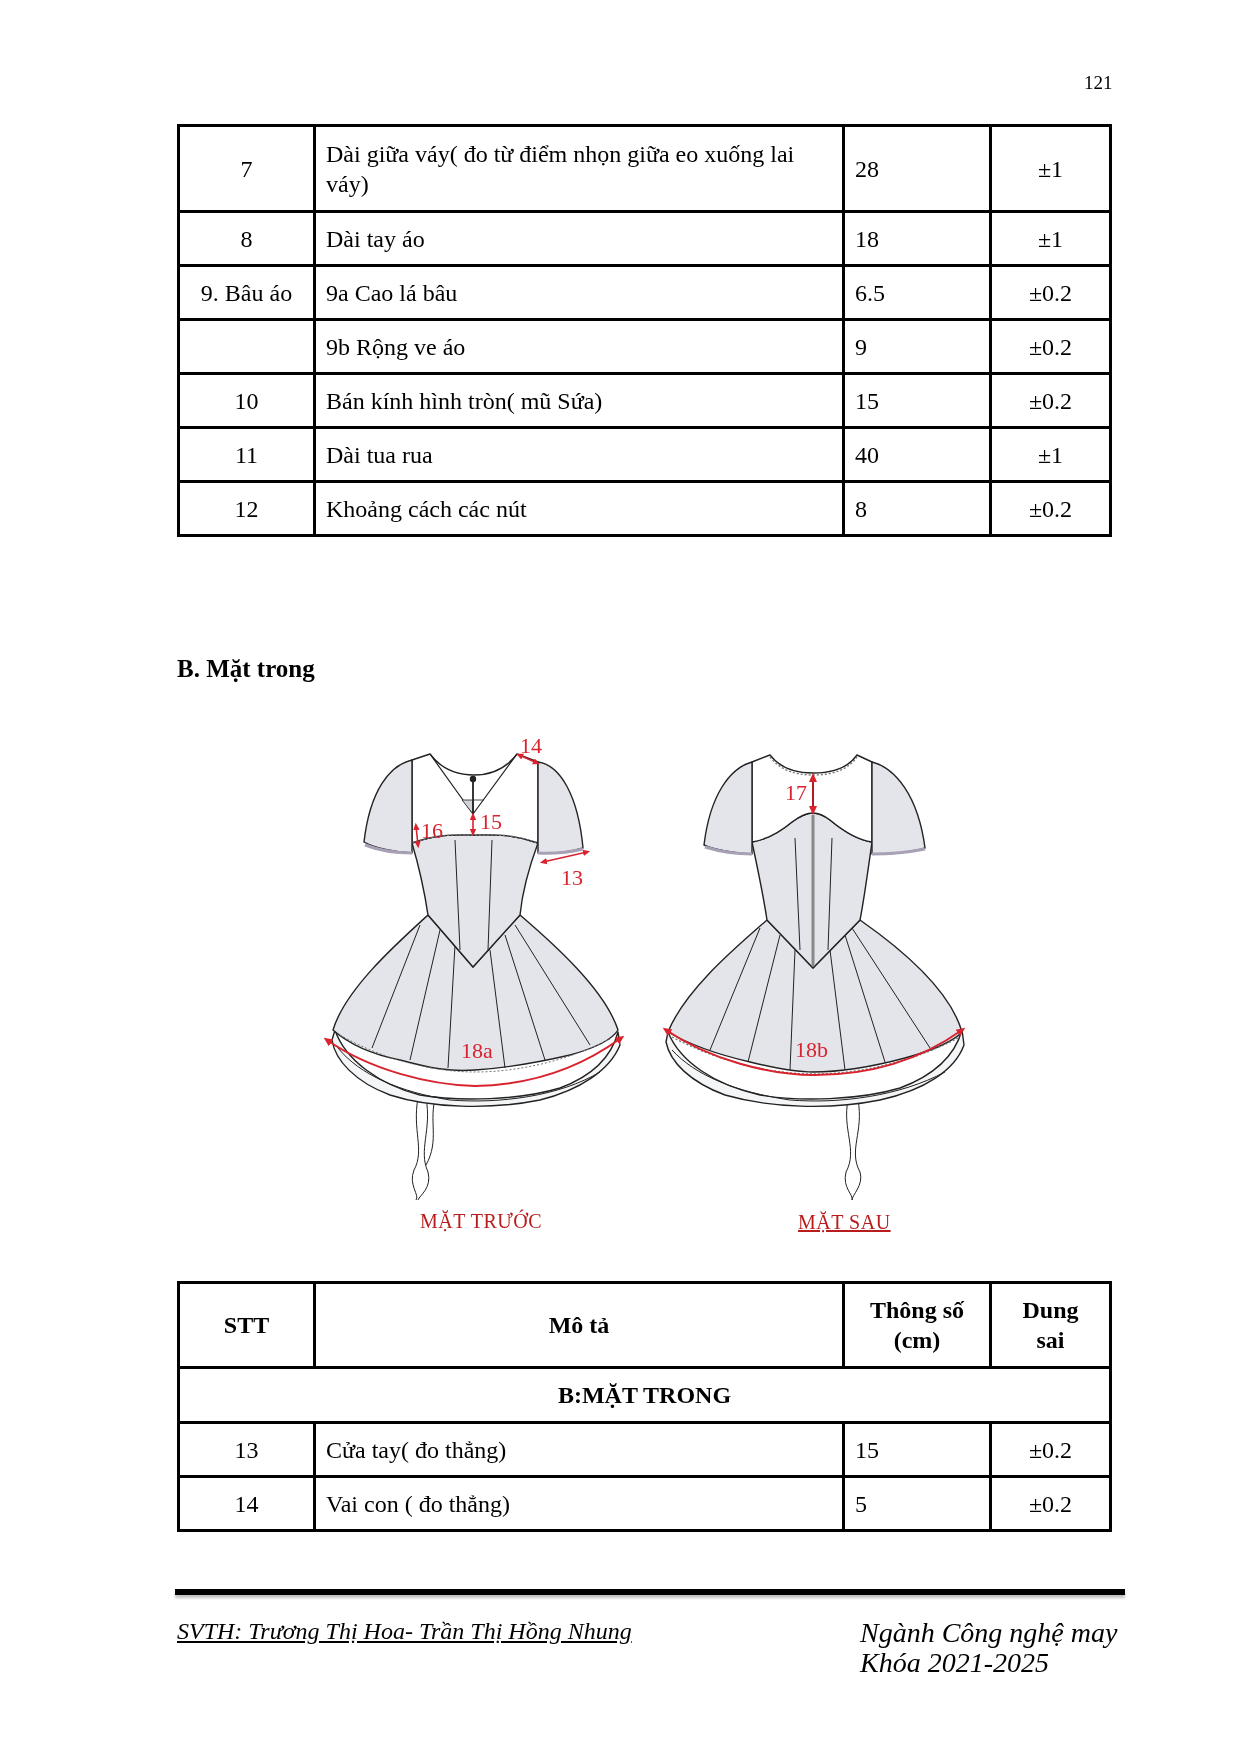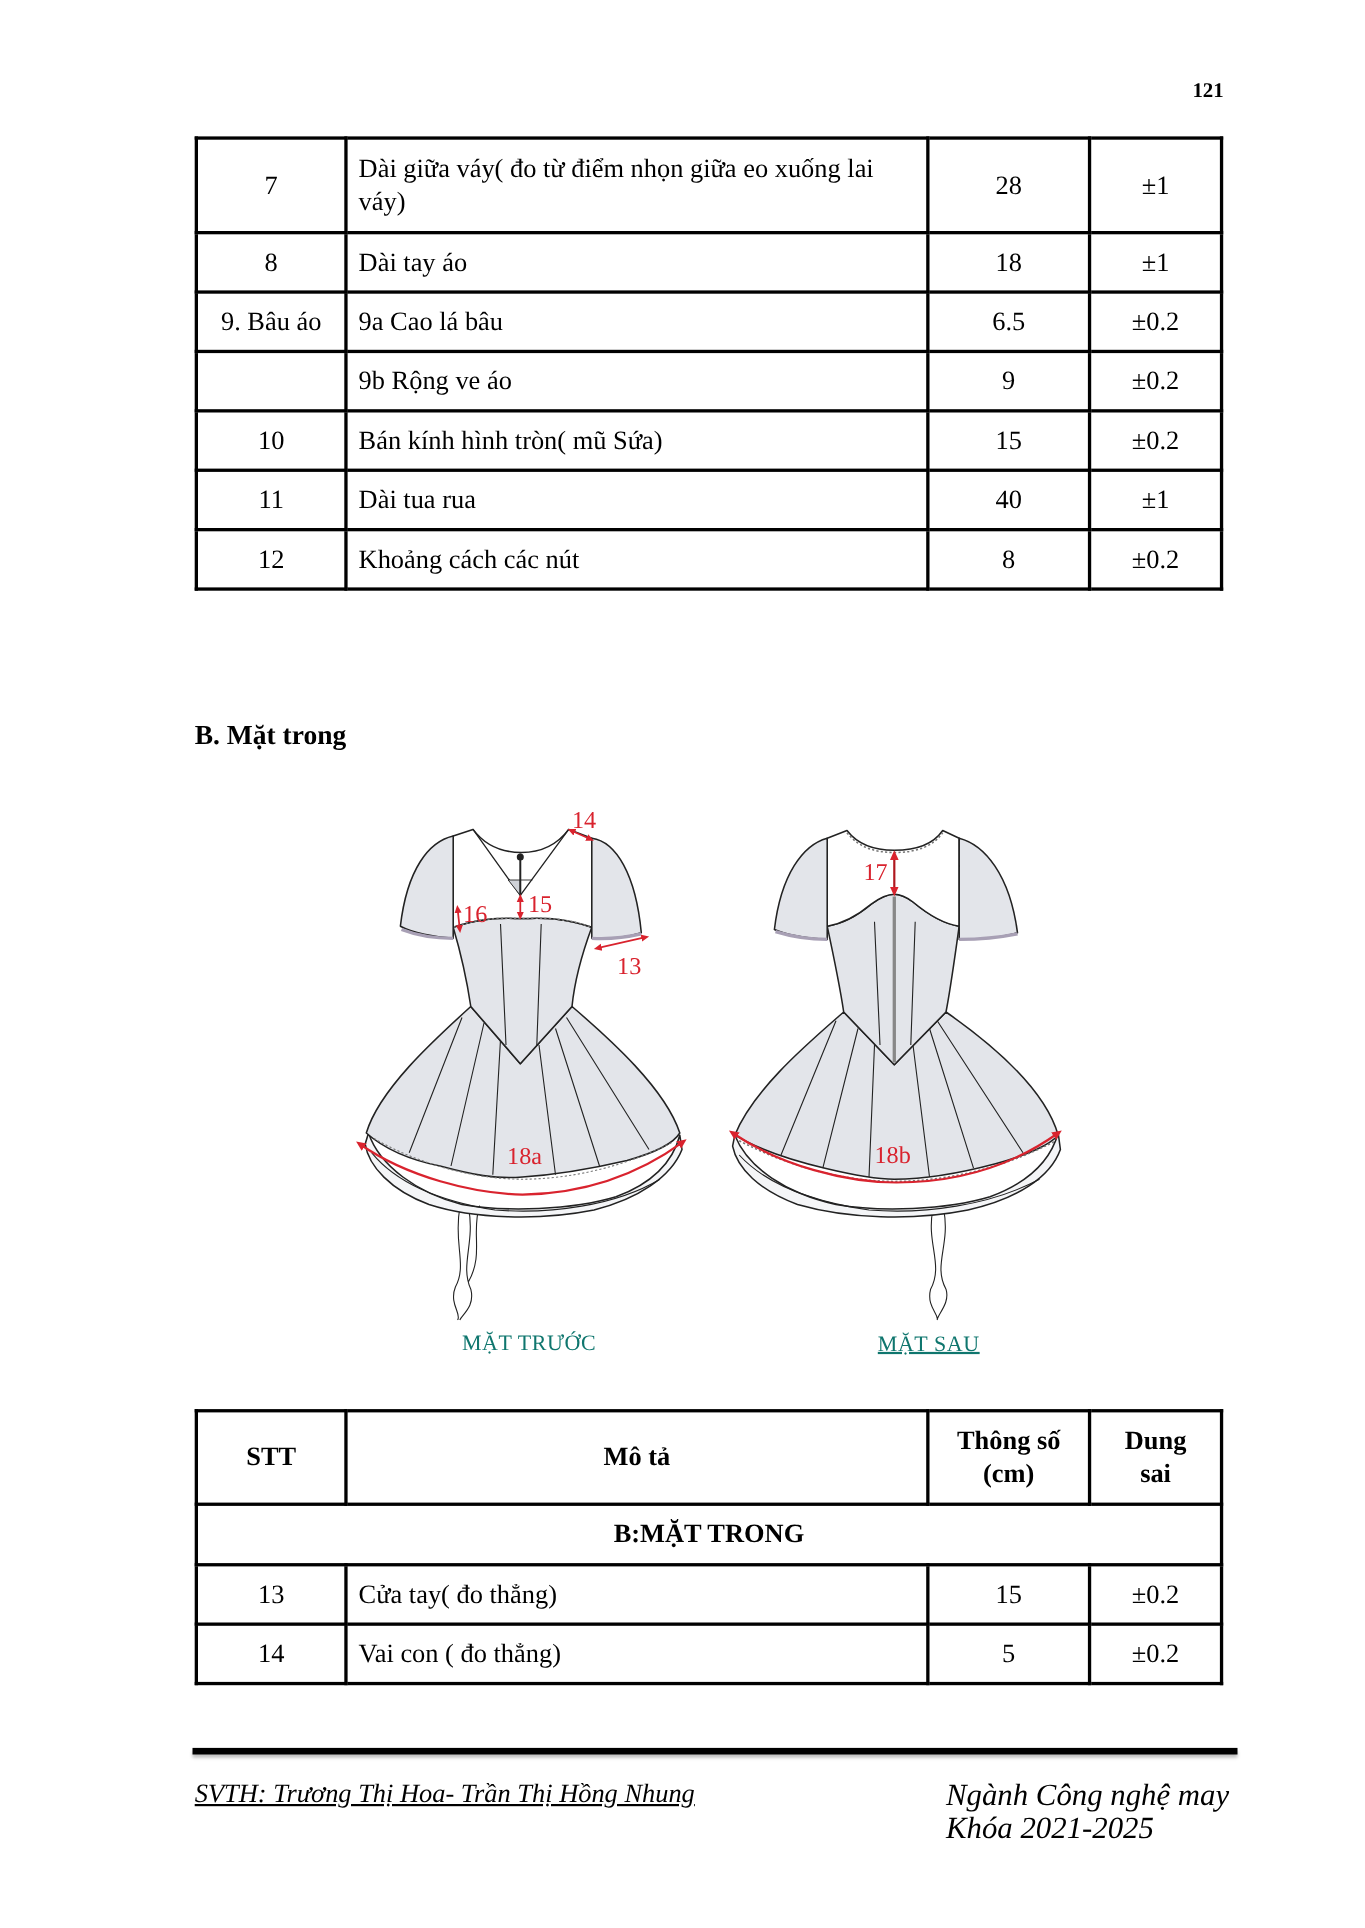--- a/index.html
+++ b/index.html
@@ -1,35 +1,35 @@
 <!DOCTYPE html>
 <html><head>
 <meta charset="utf-8">
 <style>
   html, body { margin: 0; padding: 0; background: #ffffff; }
   body { width: 1241px; height: 1753px; position: relative; overflow: hidden;
          font-family: "Liberation Serif", "DejaVu Serif", serif; color: #000; }
   .page-number { position: absolute; left: 1084px; top: 72px; font-size: 19px;
-                 font-family: "Liberation Serif", serif; font-weight: bold; }
+                 font-family: "Liberation Serif", serif; }
   table.spec { position: absolute; left: 177px; border-collapse: collapse;
                table-layout: fixed; width: 932px; }
   table.spec td, table.spec th { border: 3px solid #000; padding: 0 10px;
                font-size: 24px; line-height: 30px; vertical-align: middle; }
   table.spec .c-stt { text-align: center; }
   table.spec .c-desc { text-align: left; }
-  table.spec .c-val { text-align: center; }
+  table.spec .c-val { }
   table.spec .c-tol { text-align: center; }
   table.spec th { font-weight: bold; text-align: center; }
   #table-a { top: 124px; }
   #table-b { top: 1281px; }
   .section-heading { position: absolute; left: 177px; top: 655px; font-weight: bold;
                      font-size: 25px; font-family: "Liberation Serif", serif; }
   .figure { position: absolute; left: 300px; top: 720px; width: 680px; height: 520px; }
   .figure svg { position: absolute; left: 0; top: 0; }
-  .caption { position: absolute; font-size: 20px; color: #0f766e; letter-spacing: 0.5px;
+  .caption { position: absolute; font-size: 20px; color: #b91c1c; letter-spacing: 0.5px;
              font-family: "Liberation Serif", serif; }
   .footer-rule { position: absolute; left: 175px; top: 1589px; width: 950px; height: 6px;
                  background: #000; box-shadow: 0 3px 3px rgba(0,0,0,0.25); }
   .footer-left { position: absolute; left: 177px; top: 1618px; font-style: italic;
                  font-size: 24px; font-family: "Liberation Serif", serif; text-decoration: underline; }
   .footer-right { position: absolute; left: 860px; top: 1618px; font-style: italic;
                   font-size: 28px; line-height: 30px; font-family: "Liberation Serif", serif; }
   .dim { fill: #d9232e; font-family: "Liberation Serif", serif; font-size: 22px; }
 </style>
 </head>

